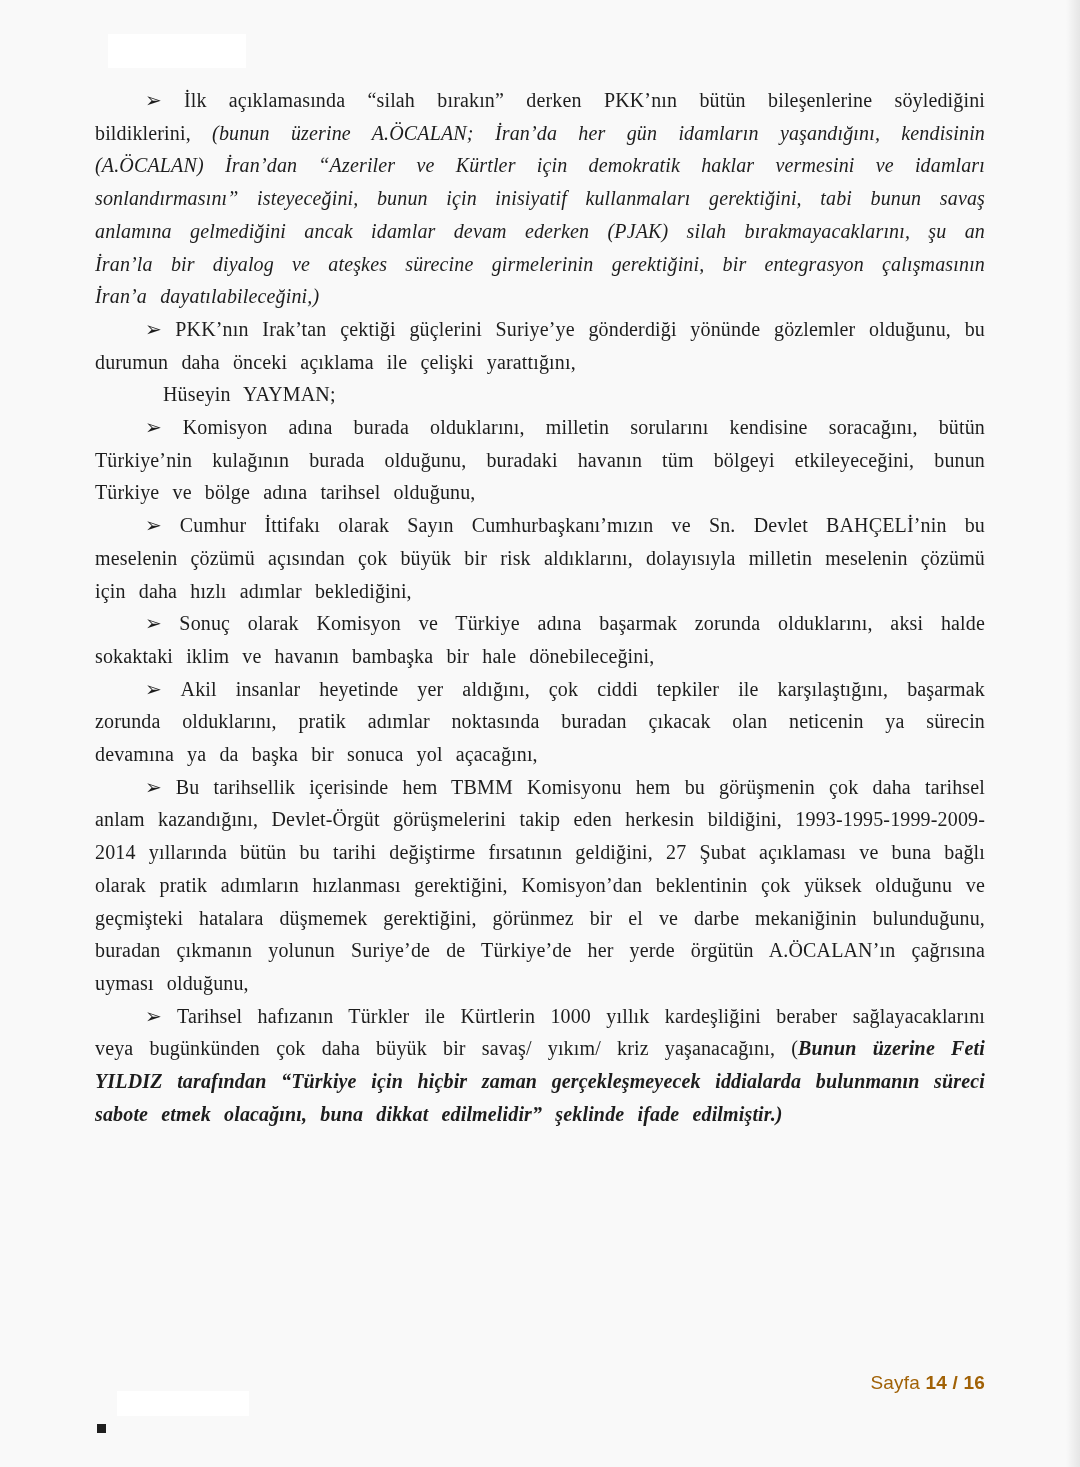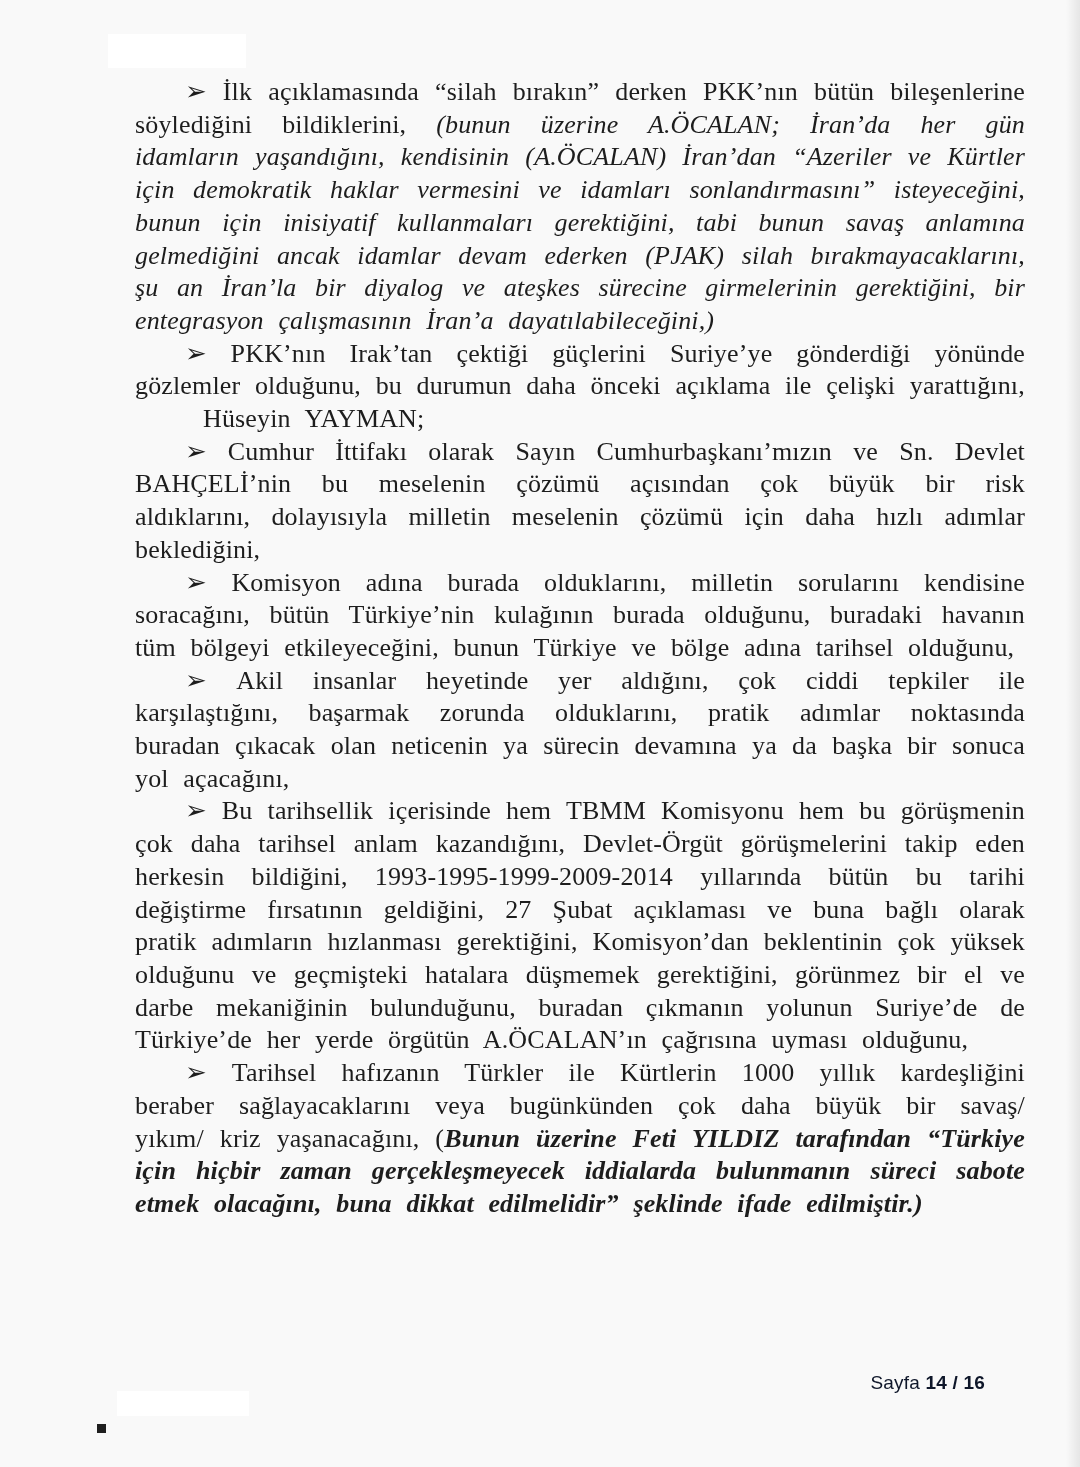--- a/index.html
+++ b/index.html
@@ -11,41 +11,40 @@
   body{
     width:1080px;height:1467px;
     background:var(--page-bg);
     position:relative;
     overflow:hidden;
     font-family:"Liberation Serif", serif;
     color:var(--ink);
   }
   .content{
     position:absolute;
-    left:95px;top:76px;width:890px;
+    left:95px;top:84px;width:890px;
     text-align:justify;
-    font-size:26px;
+    font-size:20px;
     line-height:32.7px;
     word-spacing:8px;
     letter-spacing:0.15px;
-    margin-left:40px;
   }
   .content p{margin:0;padding:0;}
   p.bullet{text-indent:50px;}
   p.heading{text-indent:68px;font-weight:bold;}
   .arrow{letter-spacing:0;}
   .r-b{font-weight:normal;}
   .r-i{font-style:italic;}
   .r-bi{font-weight:bold;font-style:italic;}
   .footer{
     position:absolute;
     right:95px;top:1372px;
     font-family:"Liberation Sans", sans-serif;
     font-size:19px;
-    color:#0f172a;
+    color:#a16207;
     letter-spacing:0.2px;
   }
   .footer b{font-weight:bold;}
   
   .patch{position:absolute;background:var(--patch);}
   .patch-top-left{left:108px;top:34px;width:138px;height:34px;}
   .patch-bottom-left{left:117px;top:1391px;width:132px;height:25px;}
   .speck{position:absolute;left:97px;top:1424px;width:9px;height:9px;background:#1f1f1f;}
   .edge-right{
     position:absolute;right:0;top:0;width:14px;height:100%;
@@ -57,22 +56,23 @@
 
 <div class="patch patch-top-left"></div>
 <div class="patch patch-bottom-left"></div>
 <div class="speck"></div>
 <div class="edge-right"></div>
 
 <div class="content">
     <p class="bullet"><span class="arrow">➢ </span><span>İlk açıklamasında “silah bırakın” derken PKK’nın bütün bileşenlerine söylediğini bildiklerini, </span><span class="r-i">(bunun üzerine A.ÖCALAN; İran’da her gün idamların yaşandığını, kendisinin (A.ÖCALAN) İran’dan “Azeriler ve Kürtler için demokratik haklar vermesini ve idamları sonlandırmasını” isteyeceğini, bunun için inisiyatif kullanmaları gerektiğini, tabi bunun savaş anlamına gelmediğini ancak idamlar devam ederken (PJAK) silah bırakmayacaklarını, şu an İran’la bir diyalog ve ateşkes sürecine girmelerinin gerektiğini, bir entegrasyon çalışmasının İran’a dayatılabileceğini,)</span></p>
     <p class="bullet"><span class="arrow">➢ </span><span>PKK’nın Irak’tan çektiği güçlerini Suriye’ye gönderdiği yönünde gözlemler olduğunu, bu durumun daha önceki açıklama ile çelişki yarattığını,</span></p>
     <p class="heading"><span class="r-b">Hüseyin YAYMAN;</span></p>
+    <p class="bullet"><span class="arrow">➢ </span><span>Komisyon adına burada olduklarını, milletin sorularını kendisine soracağını, bütün Türkiye’nin kulağının burada olduğunu, </span><span class="r-b">buradaki havanın tüm bölgeyi etkileyeceğini, bunun Türkiye ve bölge adına tarihsel olduğunu,</span></p>
     <p class="bullet"><span class="arrow">➢ </span><span>Cumhur İttifakı olarak Sayın Cumhurbaşkanı’mızın ve Sn. Devlet BAHÇELİ’nin bu meselenin çözümü açısından çok büyük bir risk aldıklarını, dolayısıyla milletin meselenin çözümü için daha hızlı adımlar beklediğini,</span></p>
-    <p class="bullet"><span class="arrow">➢ </span><span>Komisyon adına burada olduklarını, milletin sorularını kendisine soracağını, bütün Türkiye’nin kulağının burada olduğunu, </span><span class="r-b">buradaki havanın tüm bölgeyi etkileyeceğini, bunun Türkiye ve bölge adına tarihsel olduğunu,</span></p>
+    <p class="bullet"><span class="arrow">➢ </span><span>Sonuç olarak Komisyon ve Türkiye adına başarmak zorunda olduklarını, aksi halde sokaktaki iklim ve havanın bambaşka bir hale dönebileceğini,</span></p>
     <p class="bullet"><span class="arrow">➢ </span><span>Akil insanlar heyetinde yer aldığını, çok ciddi tepkiler ile karşılaştığını, başarmak zorunda olduklarını, pratik adımlar noktasında buradan çıkacak olan neticenin ya sürecin devamına ya da başka bir sonuca yol açacağını,</span></p>
     <p class="bullet"><span class="arrow">➢ </span><span>Bu tarihsellik içerisinde hem TBMM Komisyonu hem bu görüşmenin çok daha tarihsel anlam kazandığını, Devlet-Örgüt görüşmelerini takip eden herkesin bildiğini, 1993-1995-1999-2009-2014 yıllarında bütün bu tarihi değiştirme fırsatının geldiğini, 27 Şubat açıklaması ve buna bağlı olarak pratik adımların hızlanması gerektiğini, Komisyon’dan beklentinin çok yüksek olduğunu ve geçmişteki hatalara düşmemek gerektiğini, görünmez bir el ve darbe mekaniğinin bulunduğunu, buradan çıkmanın yolunun Suriye’de de Türkiye’de her yerde örgütün A.ÖCALAN’ın çağrısına uyması olduğunu,</span></p>
     <p class="bullet"><span class="arrow">➢ </span><span>Tarihsel hafızanın Türkler ile Kürtlerin 1000 yıllık kardeşliğini beraber sağlayacaklarını veya bugünkünden çok daha büyük bir savaş/ yıkım/ kriz yaşanacağını, (</span><span class="r-bi">Bunun üzerine Feti YILDIZ tarafından “Türkiye için hiçbir zaman gerçekleşmeyecek iddialarda bulunmanın süreci sabote etmek olacağını, buna dikkat edilmelidir” şeklinde ifade edilmiştir.)</span></p>
   </div>
 
 <div class="footer">
   <span>Sayfa</span>
   <b>14 / 16</b>
 </div>
 

